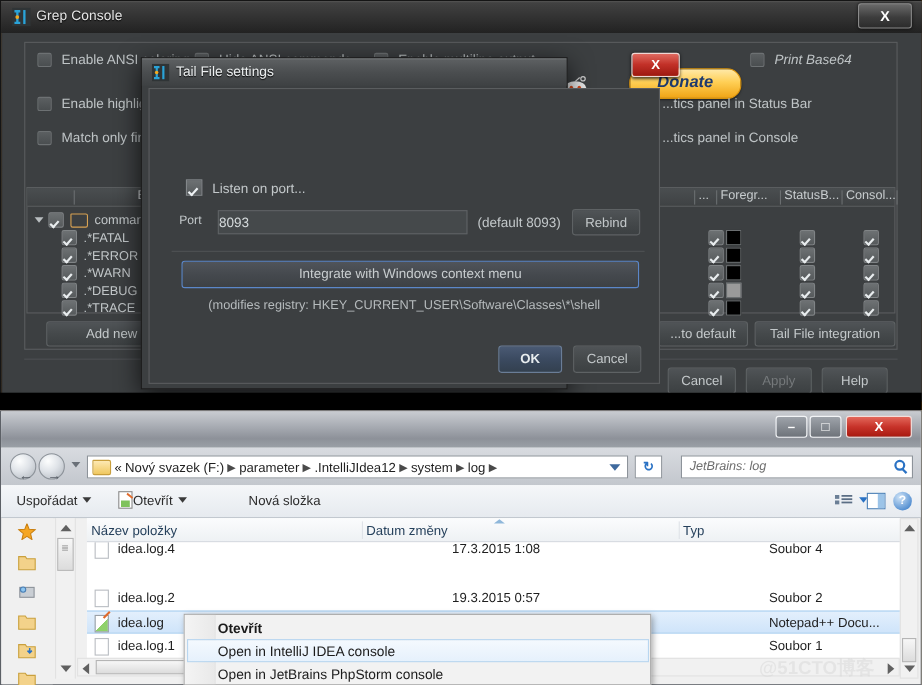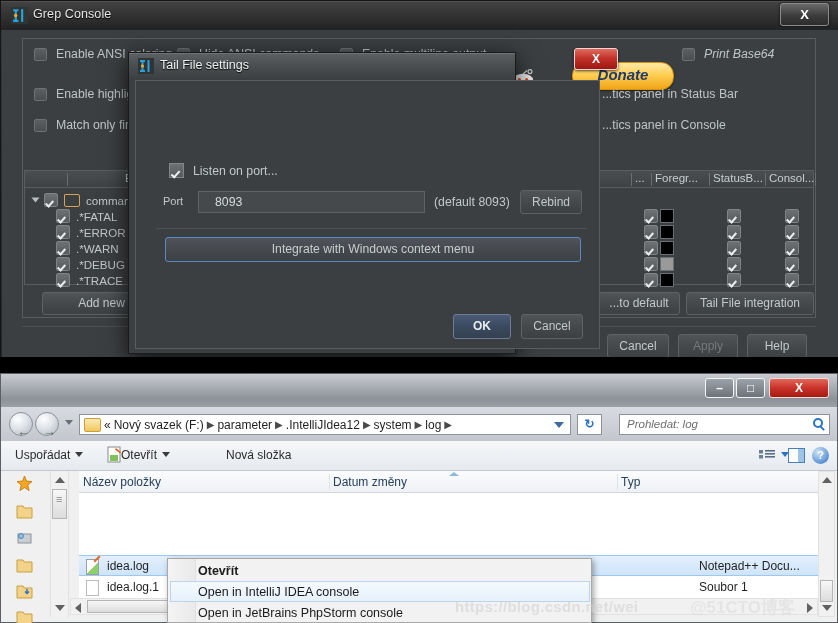--- a/index.html
+++ b/index.html
@@ -85,21 +85,21 @@
     color:#b8bdbf;background:#45484a;white-space:pre;}
   .tf-listen{position:absolute;left:33px;top:82px;display:flex;align-items:center;gap:9px;
     color:#c3c8ca;font-size:12.3px;}
   .ck2{width:13px;height:13px;background:linear-gradient(180deg,#6d7173,#565a5c);
     border:1px solid #83878a;position:relative;flex:none;}
   .ck2:after{content:"";position:absolute;left:3px;top:5px;width:3px;height:7px;
     border:solid #eef2f4;border-width:0 2px 2px 0;transform:rotate(42deg);}
   .tf-portlbl{position:absolute;left:27px;top:114px;font-size:11px;color:#c3c8ca;}
   .tf-portinput{position:absolute;left:62px;top:110px;width:227px;height:22px;
     background:#45494b;border:1px solid #5e6264;box-sizing:border-box;color:#d6dbdd;
-    font-size:12.3px;padding:0 16px;line-height:20px;}
+    font-size:12.3px;padding:0 0;line-height:20px;}
   .tf-default{position:absolute;left:298px;top:114px;font-size:12.3px;color:#c3c8ca;}
   .tf-rebind{left:384px;top:109px;width:62px;height:24px;line-height:22px;}
   .tf-hr{position:absolute;left:20px;top:147px;width:430px;height:1px;background:#4e5254;}
   .tf-integrate{position:absolute;left:29px;top:156px;width:416px;height:25px;
     background:linear-gradient(180deg,#50545a 0%,#45494e 50%,#3d4145 100%);
     border:1px solid #5b87c9;border-radius:3px;color:#c8cdcf;font-size:12.2px;text-align:center;
     line-height:23px;box-sizing:border-box;}
   .tf-reg{position:absolute;left:0;width:100%;top:190px;text-align:center;font-size:11.6px;color:#b6bbbd;}
   .tf-ok{left:317px;top:233px;width:58px;height:25px;line-height:23px;color:#e7ecee;
     background:linear-gradient(180deg,#4a5a74 0%,#3b4a60 50%,#33404f 100%);border-color:#6a7d97;font-weight:bold;}
@@ -406,20 +406,21 @@
         <span>Listen on port...</span>
       </div>
 
       <div class="tf-portlbl">Port</div>
       <div class="tf-portinput">8093</div>
       <div class="tf-default">(default 8093)</div>
       <div class="btn tf-rebind">Rebind</div>
 
       <div class="tf-hr"></div>
       <div class="tf-integrate">Integrate with Windows context menu</div>
+      <div class="tf-reg">(modifies registry: HKEY_CURRENT_USER\Software\Classes\*\shell</div>
 
       <div class="btn tf-ok">OK</div>
       <div class="btn tf-cancel">Cancel</div>
     </div>
   </div>
 
   <div class="blackbar"></div>
 
   <div class="ex">
     <div class="ex-title"></div>
@@ -446,21 +447,21 @@
         <span>.IntelliJIdea12</span>
         <span class="sep">▶</span>
         <span>system</span>
         <span class="sep">▶</span>
         <span>log</span>
         <span class="sep">▶</span>
         <span class="chev"></span>
       </div>
       <div class="refresh">↻</div>
       <div class="srch">
-        <span class="ph">Prohledat: log</span>
+        <span class="ph">JetBrains: log</span>
         <span class="mag"></span>
       </div>
     </div>
 
     <div class="ex-toolbar">
       <span class="tbitem" style="left:14px;">
         <span>Uspořádat</span><i class="tbcaret"></i>
       </span>
       <span class="tbitem" style="left:120px;">
         <span>Otevřít</span><i class="tbcaret"></i>
@@ -515,20 +516,32 @@
     <div class="ex-colhead">
       <div class="c" style="left:4px;">Název položky</div>
       <div class="vline" style="left:250px;"></div>
       <div class="c" style="left:254px;">Datum změny</div>
       <div class="vline" style="left:538px;"></div>
       <div class="c" style="left:542px;">Typ</div>
       <div class="sortarrow"></div>
     </div>
 
     <div class="ex-list">
+      <div class="frow" style="top:-4px;">
+        <span class="fico"></span>
+        <span class="name">idea.log.4</span>
+        <span class="date">17.3.2015 1:08</span>
+        <span class="type">Soubor 4</span>
+      </div>
+      <div class="frow" style="top:40px;">
+        <span class="fico"></span>
+        <span class="name">idea.log.2</span>
+        <span class="date">19.3.2015 0:57</span>
+        <span class="type">Soubor 2</span>
+      </div>
       <div class="frow sel" style="top:62px;">
         <span class="fico np"></span>
         <span class="name">idea.log</span>
         <span class="date">22.3.2015 22:51</span>
         <span class="type">Notepad++ Docu...</span>
       </div>
       <div class="frow" style="top:84px;">
         <span class="fico"></span>
         <span class="name">idea.log.1</span>
         <span class="date"></span>
@@ -550,16 +563,15 @@
   </div>
 
   <div class="ctx">
     <div class="gutter"></div>
     <div class="ctxhl"></div>
     <div class="ctxitem bold" style="top:2px;">Otevřít</div>
     <div class="ctxitem" style="top:23px;">Open in IntelliJ IDEA console</div>
     <div class="ctxitem" style="top:44px;">Open in JetBrains PhpStorm console</div>
   </div>
 
-  <div class="wm">https://blog.csdn.net/wei</div>
   <div class="wm2">@51CTO博客</div>
 
 </div>
 
 </body></html>

